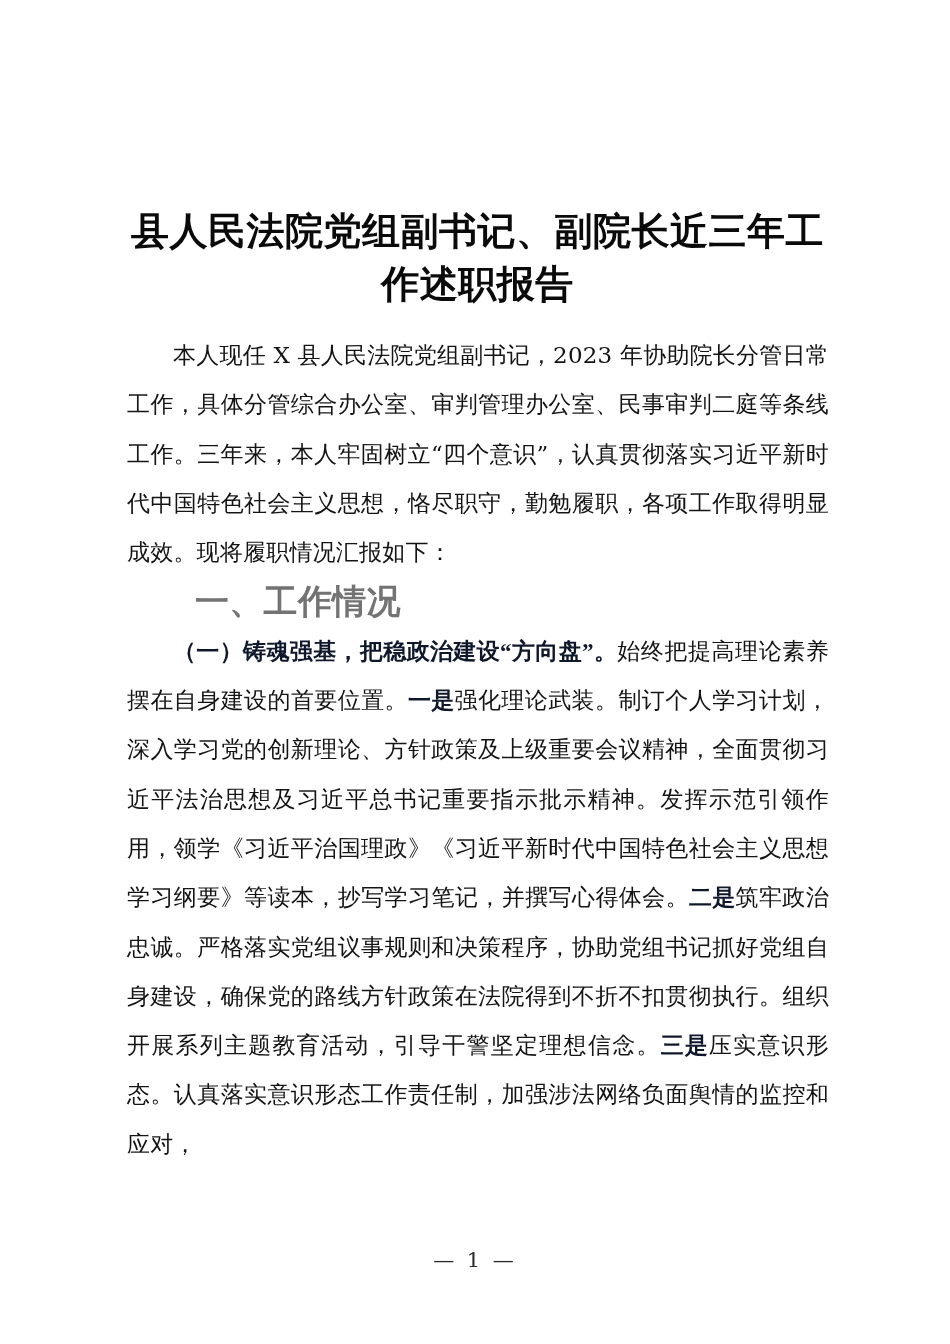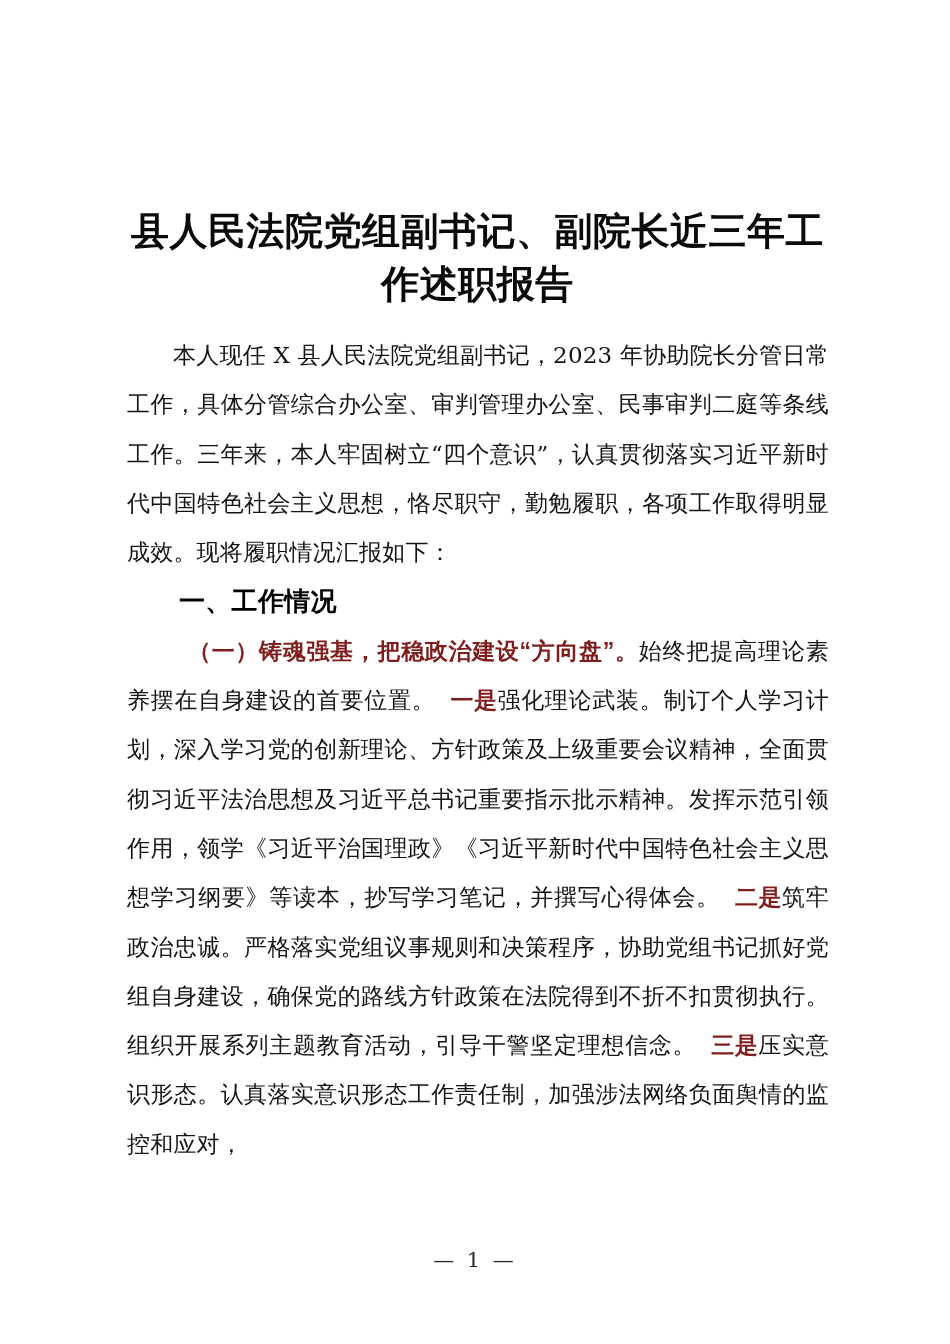--- a/index.html
+++ b/index.html
@@ -60,35 +60,34 @@
     color: #141414;
     margin: 0;
     text-indent: 2em;
     font-family: "DejaVu Serif", "Liberation Serif", serif;
   }
 
   
   .heading-1 {
     font-family: Liberation Serif, serif;
     font-weight: 700;
-    font-size: 26px;
+    font-size: 34px;
     line-height: 49.3px;
     text-indent: 2em;
     letter-spacing: 0.3px;
-    color: #000000;
+    color: #737373;
     margin: 0;
   }
 
   
   .b {
-    font-family: Liberation Sans, sans-serif;
+    font-family: Liberation Serif, serif;
     font-weight: 700;
     letter-spacing: 0px;
-    color: #7f1d1d;
-    margin-left: 15px;
+    color: #0f172a;
   }
 
   
   .page-footer {
     position: absolute;
     left: 0;
     top: 1248px;
     width: 950px;
     text-align: center;
     font-family: "DejaVu Serif", "Liberation Serif", serif;

